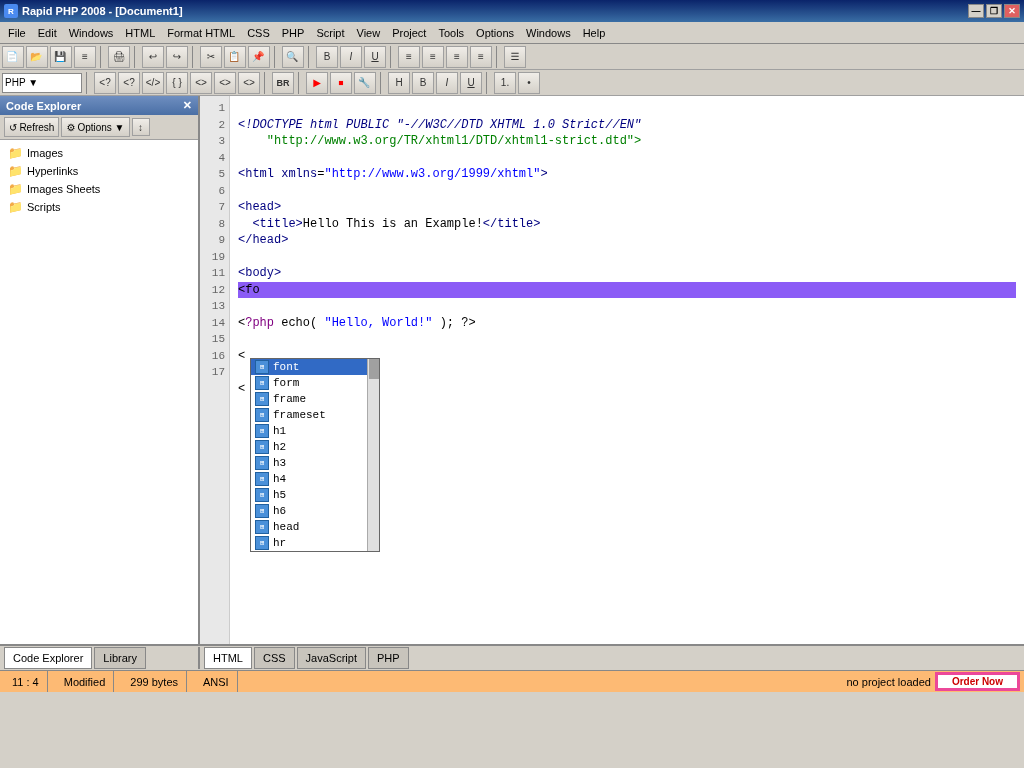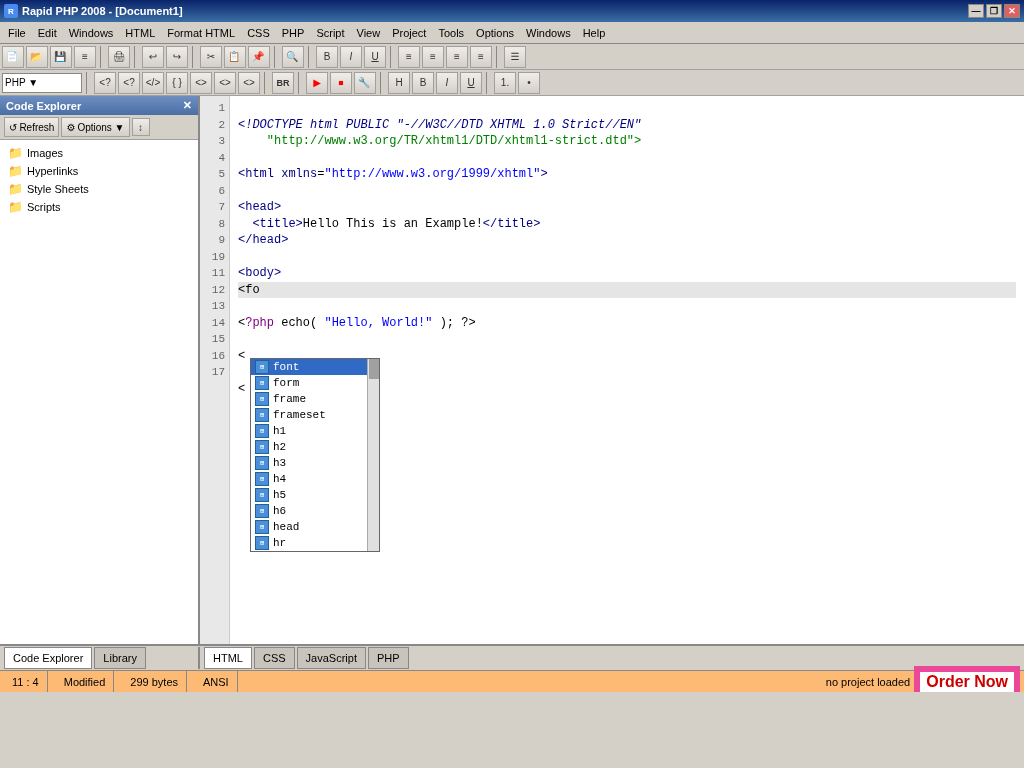--- a/index.html
+++ b/index.html
@@ -242,23 +242,23 @@
       display: flex; align-items: center;
     }
     #status-right {
       margin-left: auto;
       display: flex;
       align-items: center;
       gap: 4px;
     }
     .order-btn {
       background: white;
-      border: 6px solid #ec4899;
-      padding: 1px 6px;
-      font-size: 16px;
+      border: 3px solid #ec4899;
+      padding: 1px 14px;
+      font-size: 10px;
       cursor: pointer;
       color: #cc0000;
       font-weight: bold;
     }
 
     .app-icon {
       width: 14px; height: 14px;
       background: #4a8af0;
       border-radius: 2px;
       display: inline-flex; align-items: center; justify-content: center;
@@ -374,21 +374,21 @@
       <div class="tree-item">
         <span class="folder-icon">📁</span>
         <span>Images</span>
       </div>
       <div class="tree-item">
         <span class="folder-icon">📁</span>
         <span>Hyperlinks</span>
       </div>
       <div class="tree-item">
         <span class="folder-icon">📁</span>
-        <span>Style Sheets</span>
+        <span>Images Sheets</span>
       </div>
       <div class="tree-item">
         <span class="folder-icon">📁</span>
         <span>Scripts</span>
       </div>
     </div>
   </div>
 
   <div id="editor-area">
     <div id="code-content">
@@ -415,21 +415,21 @@
 <span style="color:#000080; font-style:italic;">&lt;!DOCTYPE html PUBLIC "-//W3C//DTD XHTML 1.0 Strict//EN"</span>
 <span style="color:#008000;">    "http://www.w3.org/TR/xhtml1/DTD/xhtml1-strict.dtd"&gt;</span>
 
 <span style="color:#000080;">&lt;html</span> <span style="color:#000080;">xmlns</span>=<span style="color:#0000ff;">"http://www.w3.org/1999/xhtml"</span><span style="color:#000080;">&gt;</span>
 
 <span style="color:#000080;">&lt;head&gt;</span>
   <span style="color:#000080;margin-top:7px;">&lt;title&gt;</span>Hello This is an Example!<span style="color:#000080;">&lt;/title&gt;</span>
 <span style="color:#000080;">&lt;/head&gt;</span>
 
 <span style="color:#000080;">&lt;body&gt;</span>
-<span style="background:#e5e5e5; display:block;">&lt;fo</span>
+<span style="background:#8b5cf6; display:block;">&lt;fo</span>
 &lt;<span style="color:#800080;">?php</span> echo( <span style="color:#0000ff;">"Hello, World!"</span> ); ?&gt;
 
 &lt;
 
 &lt;
 </div>
 
       <div id="autocomplete">
         <div class="ac-item selected">
           <div class="ac-icon">⊞</div>

